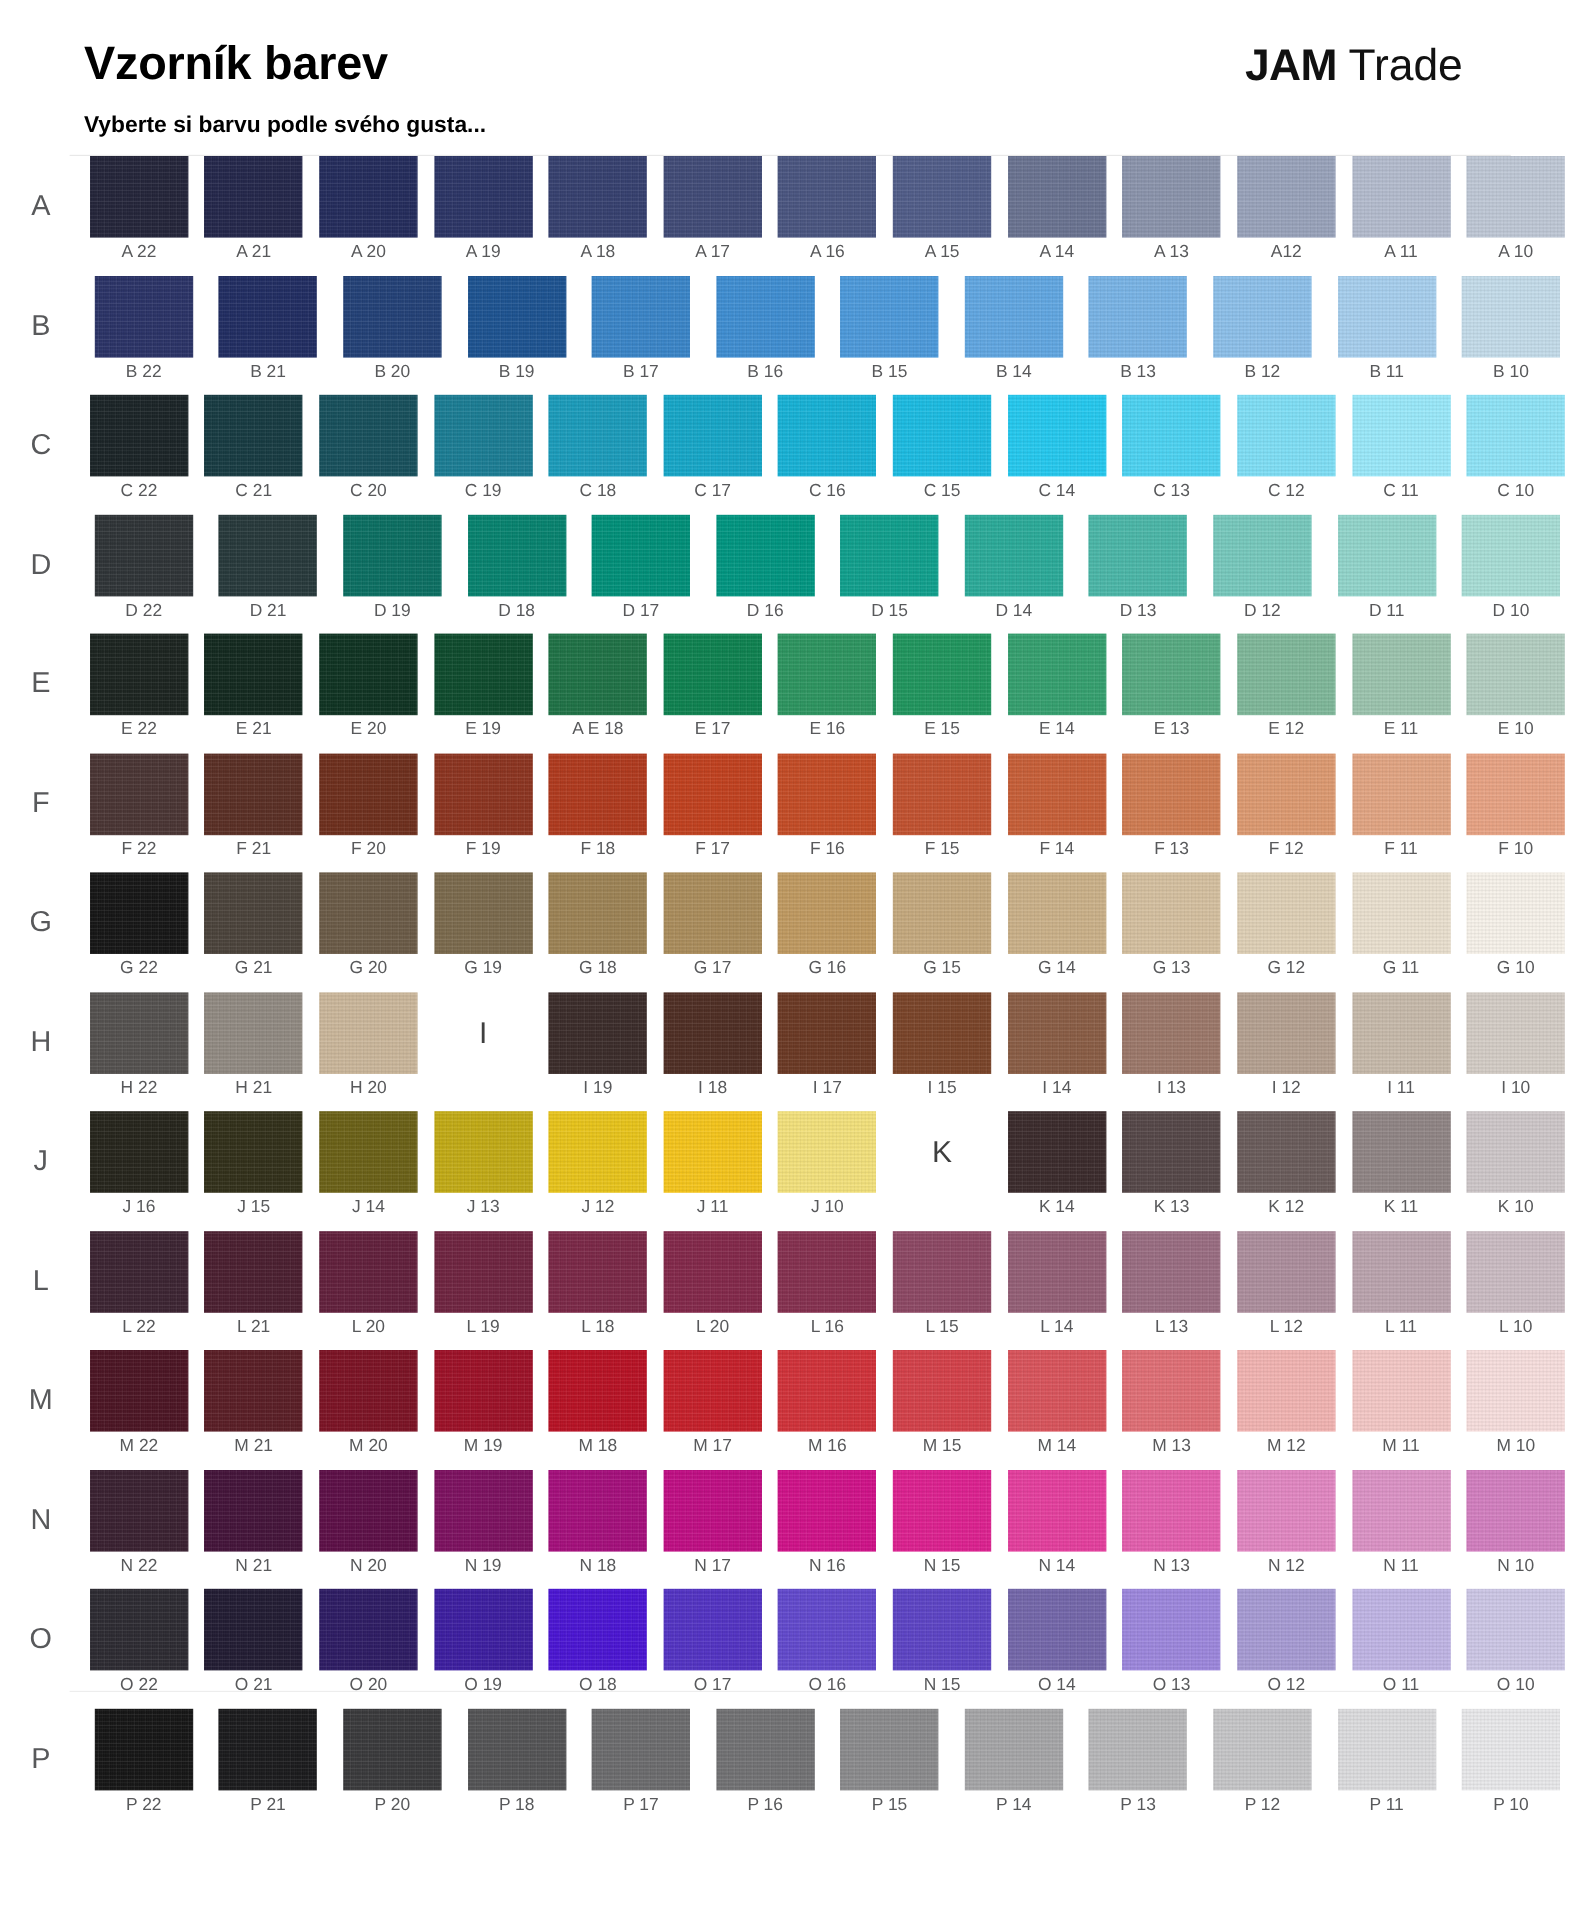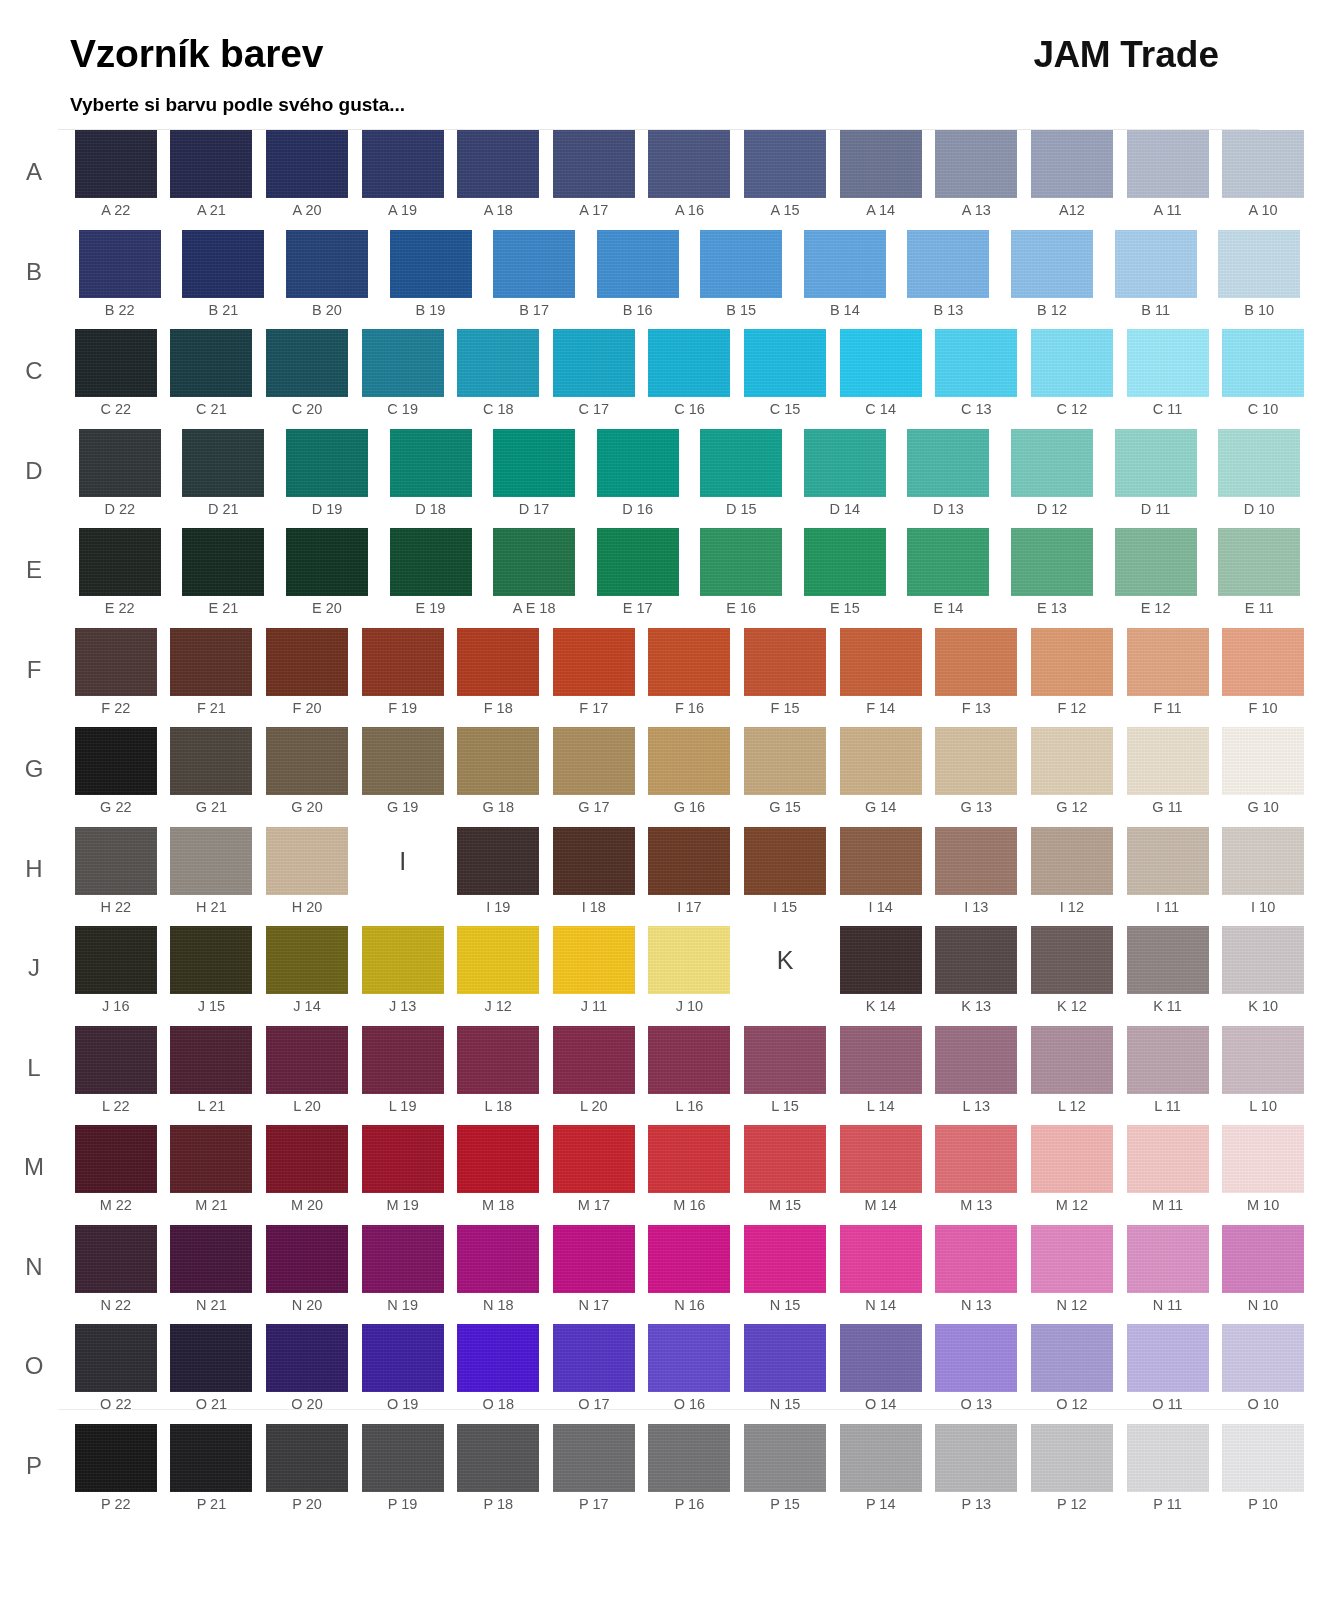--- a/index.html
+++ b/index.html
@@ -51,21 +51,21 @@
   .brand {
     position: absolute;
     right: 98px;
     top: 36px;
     font-size: 37px;
     line-height: 1;
     white-space: nowrap;
     color: #111;
   }
   .brand .brand-strong { font-weight: bold; letter-spacing: -0.5px; margin-left: 16px; }
-  .brand .brand-light { font-weight: bold; letter-spacing: 0px; }
+  .brand .brand-light { font-weight: normal; letter-spacing: 0px; }
 
   .header-rule {
     position: absolute;
     left: 58px;
     right: 58px;
     top: 129px;
     height: 1px;
     background: #e8e8e8;
   }
 
@@ -429,20 +429,24 @@
             <div class="cell-label">E 13</div>
           </div>
           <div class="cell">
             <div class="swatch" style="background: rgb(127, 184, 154);"></div>
             <div class="cell-label">E 12</div>
           </div>
           <div class="cell">
             <div class="swatch" style="background: rgb(156, 196, 174);"></div>
             <div class="cell-label">E 11</div>
           </div>
+          <div class="cell">
+            <div class="swatch" style="background: rgb(179, 206, 193);"></div>
+            <div class="cell-label">E 10</div>
+          </div>
         </div>
       </div>
       <div class="row">
         <div class="row-letter">F</div>
         <div class="cells">
           <div class="cell">
             <div class="swatch" style="background: rgb(74, 53, 52);"></div>
             <div class="cell-label">F 22</div>
           </div>
           <div class="cell">
@@ -901,24 +905,20 @@
             <div class="swatch" style="background: rgb(22, 22, 22);"></div>
             <div class="cell-label">P 22</div>
           </div>
           <div class="cell">
             <div class="swatch" style="background: rgb(27, 27, 29);"></div>
             <div class="cell-label">P 21</div>
           </div>
           <div class="cell">
             <div class="swatch" style="background: rgb(58, 58, 60);"></div>
             <div class="cell-label">P 20</div>
-          </div>
-          <div class="cell">
-            <div class="swatch" style="background: rgb(76, 76, 78);"></div>
-            <div class="cell-label">P 19</div>
           </div>
           <div class="cell">
             <div class="swatch" style="background: rgb(84, 84, 86);"></div>
             <div class="cell-label">P 18</div>
           </div>
           <div class="cell">
             <div class="swatch" style="background: rgb(108, 108, 110);"></div>
             <div class="cell-label">P 17</div>
           </div>
           <div class="cell">

